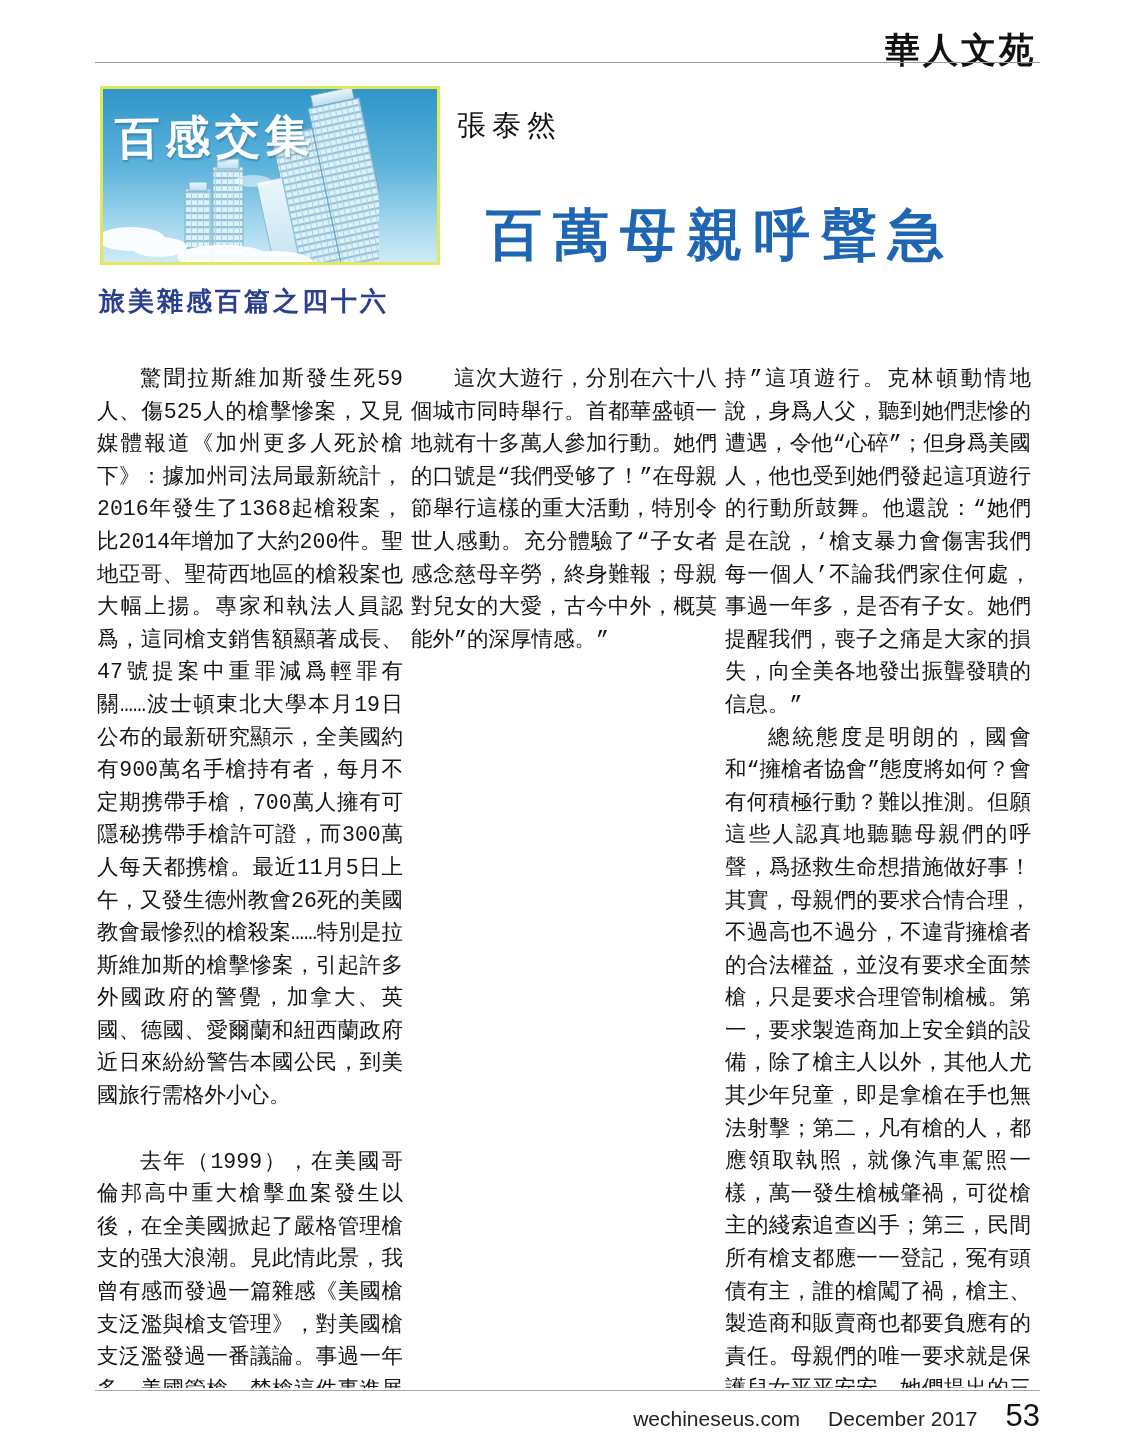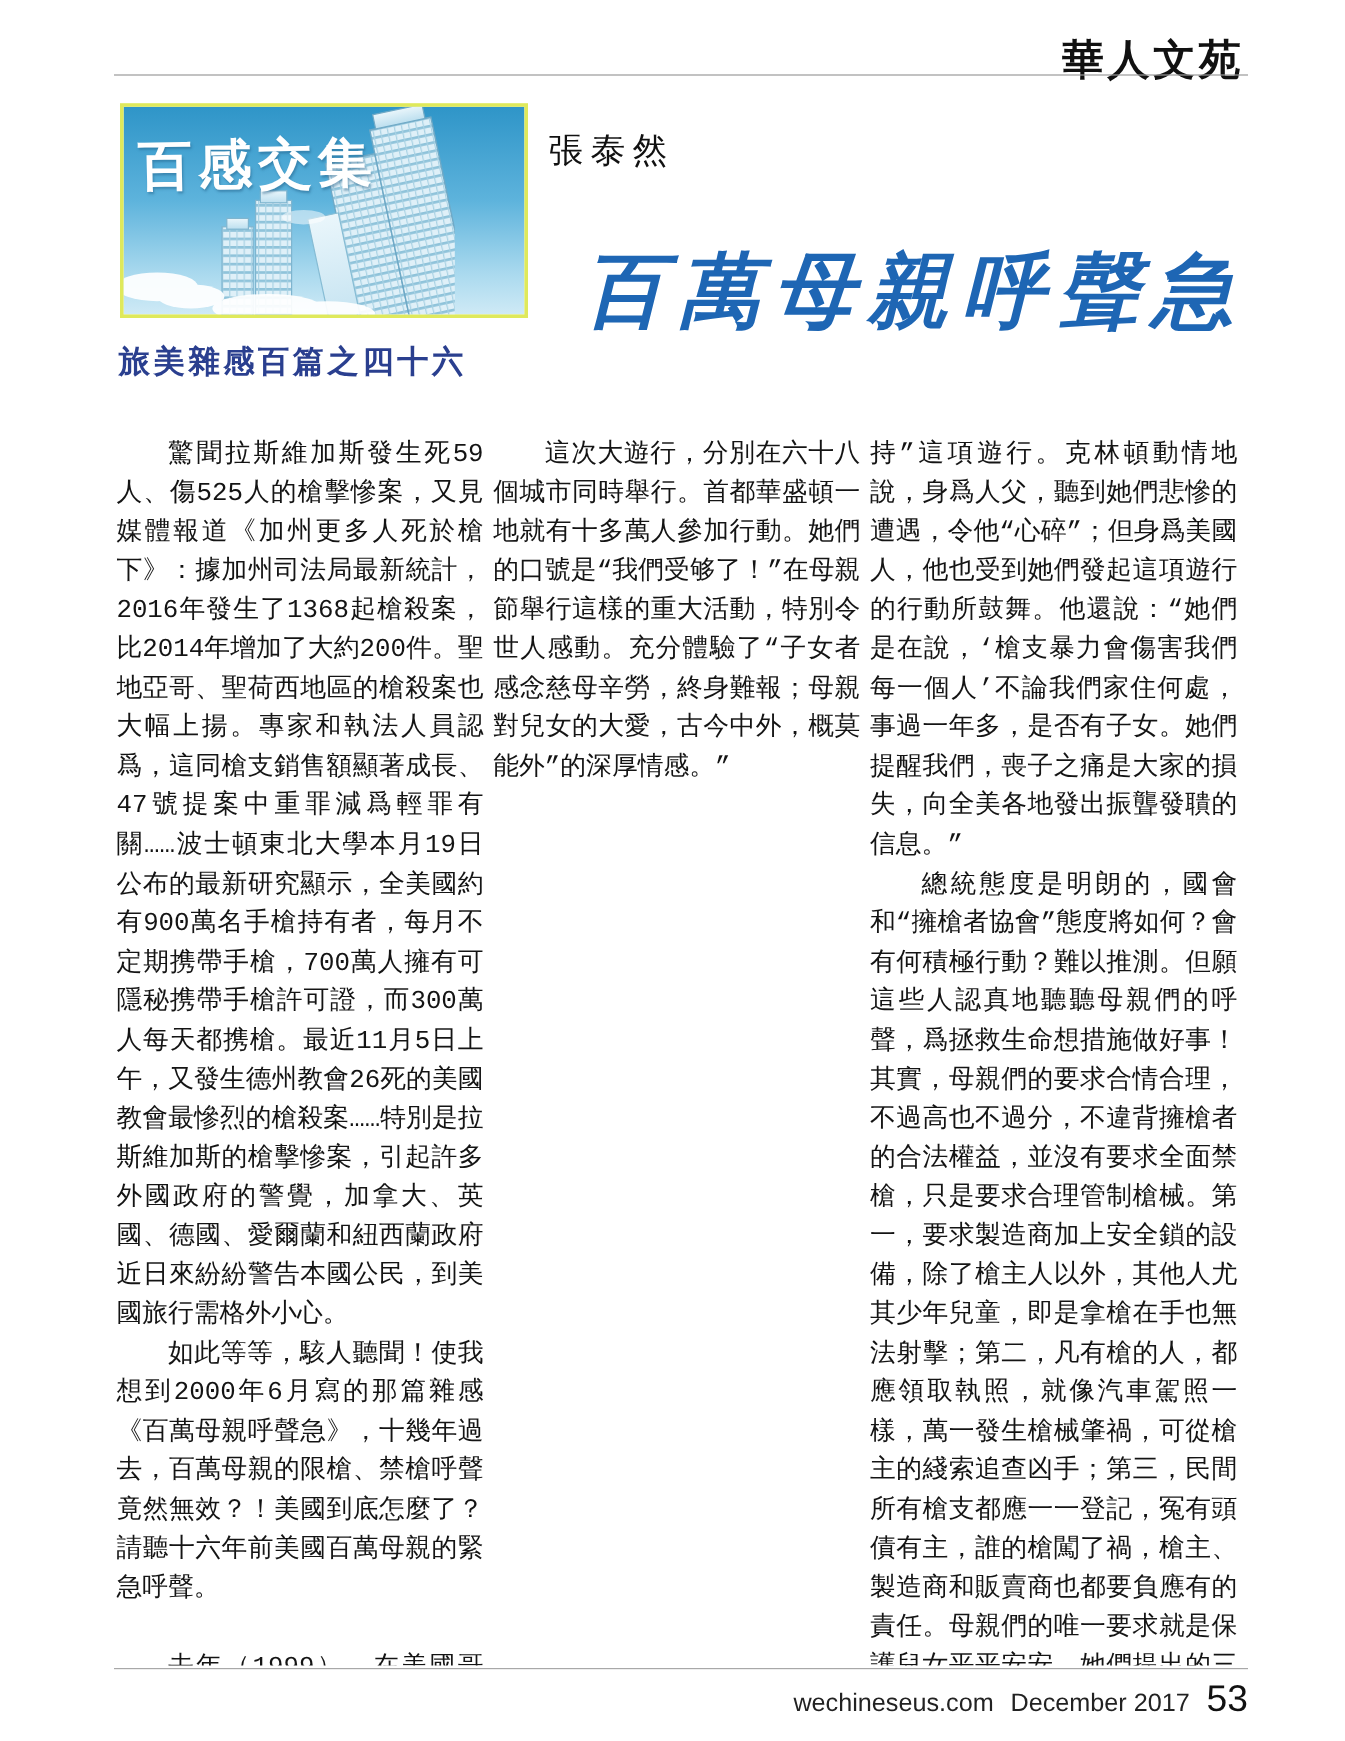--- a/index.html
+++ b/index.html
@@ -38,21 +38,21 @@
     font-size:26px;letter-spacing:3px;color:#2a3f8f;font-weight:bold;
   }
   .author-name{
     position:absolute;left:410px;top:106px;
     font-family:"Liberation Serif","DejaVu Serif",serif;
     font-size:29px;letter-spacing:6px;color:#111;margin-left:47px;
   }
   .article-title{
     position:absolute;left:486px;top:198px;
     font-family:"Liberation Sans","DejaVu Sans",sans-serif;
-    font-weight:bold;font-size:68px;letter-spacing:11px;color:#1e66b4;font-style:italic;
+    font-weight:bold;font-size:56px;letter-spacing:11px;color:#1e66b4;
   }
   
   .columns{
     position:absolute;left:97px;top:363px;width:942px;height:1025px;
     display:flex;gap:8px;overflow:hidden;font-family:Liberation Mono, monospace;
   }
   .col{width:306px;flex:0 0 306px;}
   .col p{
     margin:0;font-size:21.5px;line-height:32.6px;text-align:justify;
     text-indent:2em;color:#141414;
@@ -60,21 +60,21 @@
   .col p.cont{text-indent:0;}
   .col p.gap-before{margin-top:33px;}
   
   .footer-rule{
     position:absolute;top:1390px;left:95px;width:945px;height:0;
     border-top:1.5px solid #a8a8a8;
   }
   .footer{
     position:absolute;top:1398px;right:81px;
     font-family:"Liberation Sans","DejaVu Sans",sans-serif;
-    font-size:21px;color:#222;display:flex;align-items:baseline;gap:14px;
+    font-size:21px;color:#222;display:flex;align-items:baseline;gap:28px;
   }
   .footer .page-num{font-size:31px;color:#111;letter-spacing:0;text-align:center;}
 </style>
 </head>
 <body>
 
 <div class="section-label">華人文苑</div>
 <div class="header-rule"></div>
 
 <div class="feature-box">
@@ -116,21 +116,20 @@
   <div class="feature-logo">百感交集</div>
 </div>
 <div class="series-caption">旅美雜感百篇之四十六</div>
 
 <div class="author-name">張泰然</div>
 <h1 class="article-title" style="margin:0;">百萬母親呼聲急</h1>
 
 <div class="columns">
   <div class="col">
     <p>驚聞拉斯維加斯發生死59人、傷525人的槍擊慘案，又見媒體報道《加州更多人死於槍下》：據加州司法局最新統計，2016年發生了1368起槍殺案，比2014年增加了大約200件。聖地亞哥、聖荷西地區的槍殺案也大幅上揚。專家和執法人員認爲，這同槍支銷售額顯著成長、47號提案中重罪減爲輕罪有關……波士頓東北大學本月19日公布的最新研究顯示，全美國約有900萬名手槍持有者，每月不定期携帶手槍，700萬人擁有可隱秘携帶手槍許可證，而300萬人每天都携槍。最近11月5日上午，又發生德州教會26死的美國教會最慘烈的槍殺案……特別是拉斯維加斯的槍擊慘案，引起許多外國政府的警覺，加拿大、英國、德國、愛爾蘭和紐西蘭政府近日來紛紛警告本國公民，到美國旅行需格外小心。</p>
-    <p>如此等等，駭人聽聞！使我想到2000年6月寫的那篇雜感《百萬母親呼聲急》，十幾年過去，百萬母親的限槍、禁槍呼聲竟然無效？！美國到底怎麼了？請聽十六年前美國百萬母親的緊急呼聲。</p>
     <p class="gap-before">去年（1999），在美國哥倫邦高中重大槍擊血案發生以後，在全美國掀起了嚴格管理槍支的强大浪潮。見此情此景，我曾有感而發過一篇雜感《美國槍支泛濫與槍支管理》，對美國槍支泛濫發過一番議論。事過一年多，美國管槍、禁槍這件事進展得怎麼樣呢？</p>
 
   </div>
   <div class="col">
     <p>這次大遊行，分別在六十八個城市同時舉行。首都華盛頓一地就有十多萬人參加行動。她們的口號是“我們受够了！”在母親節舉行這樣的重大活動，特別令世人感動。充分體驗了“子女者感念慈母辛勞，終身難報；母親對兒女的大愛，古今中外，概莫能外”的深厚情感。”</p>
 
   </div>
   <div class="col">
     <p class="cont">持”這項遊行。克林頓動情地說，身爲人父，聽到她們悲慘的遭遇，令他“心碎”；但身爲美國人，他也受到她們發起這項遊行的行動所鼓舞。他還說：“她們是在說，‘槍支暴力會傷害我們每一個人’不論我們家住何處，事過一年多，是否有子女。她們提醒我們，喪子之痛是大家的損失，向全美各地發出振聾發聵的信息。”</p>
     <p>總統態度是明朗的，國會和“擁槍者協會”態度將如何？會有何積極行動？難以推測。但願這些人認真地聽聽母親們的呼聲，爲拯救生命想措施做好事！其實，母親們的要求合情合理，不過高也不過分，不違背擁槍者的合法權益，並沒有要求全面禁槍，只是要求合理管制槍械。第一，要求製造商加上安全鎖的設備，除了槍主人以外，其他人尤其少年兒童，即是拿槍在手也無法射擊；第二，凡有槍的人，都應領取執照，就像汽車駕照一樣，萬一發生槍械肇禍，可從槍主的綫索追查凶手；第三，民間所有槍支都應一一登記，冤有頭債有主，誰的槍闖了禍，槍主、製造商和販賣商也都要負應有的責任。母親們的唯一要求就是保護兒女平平安安。她們提出的三條建議，合請合理，具體可行。</p>

